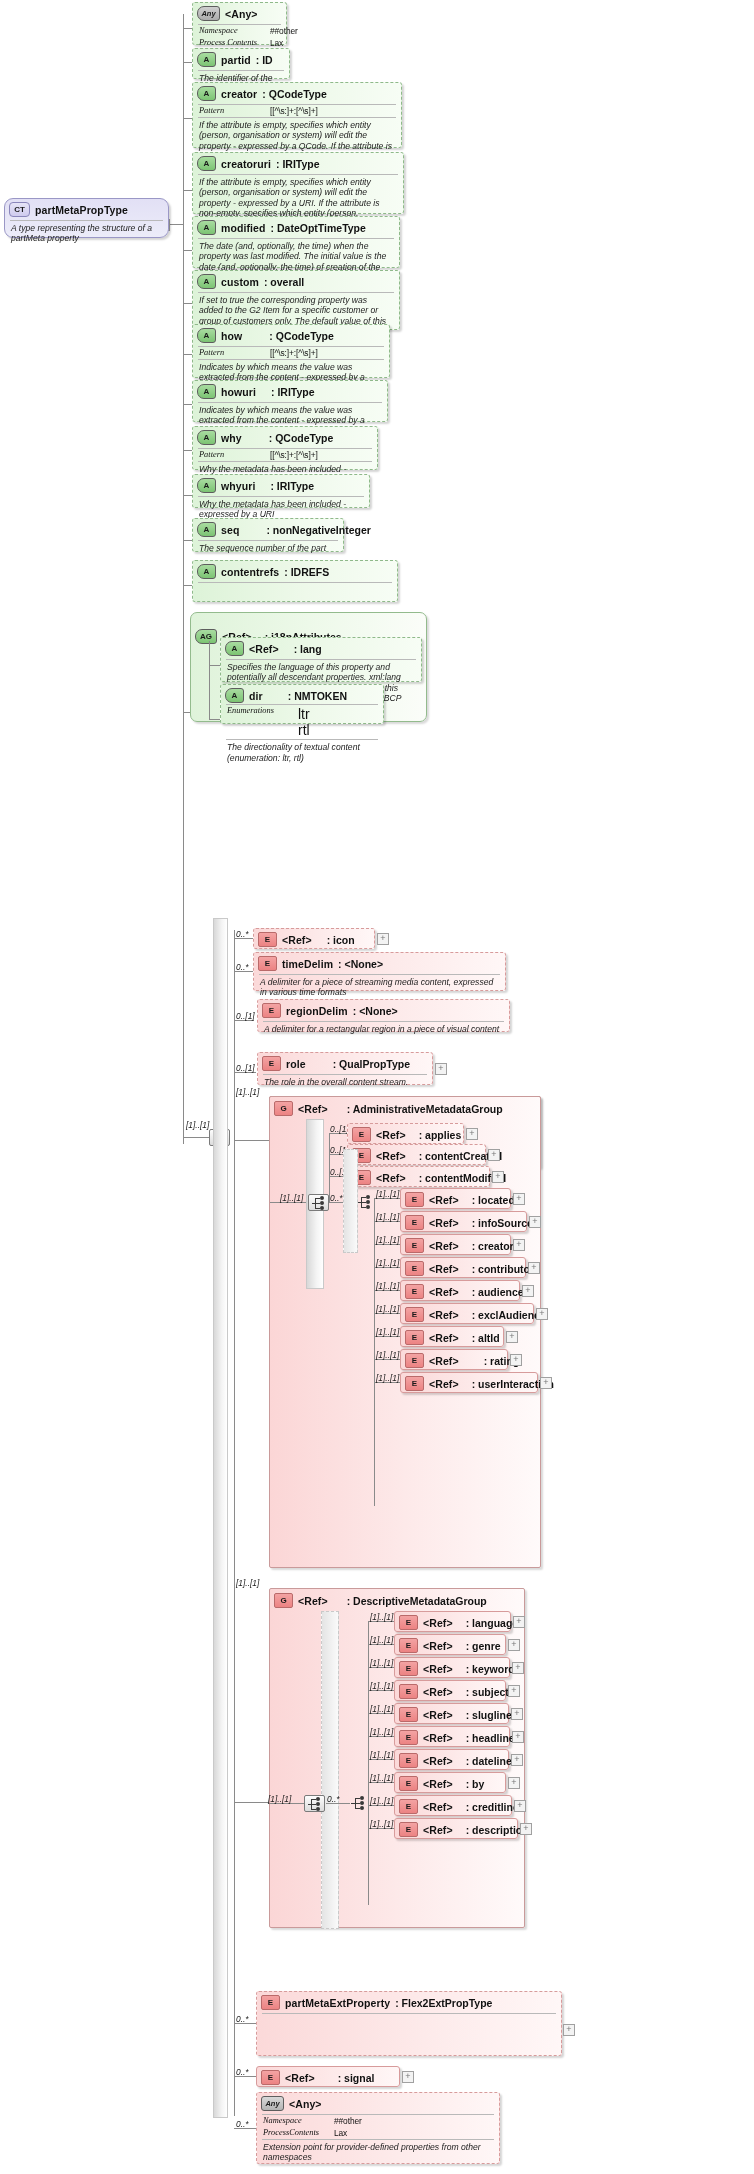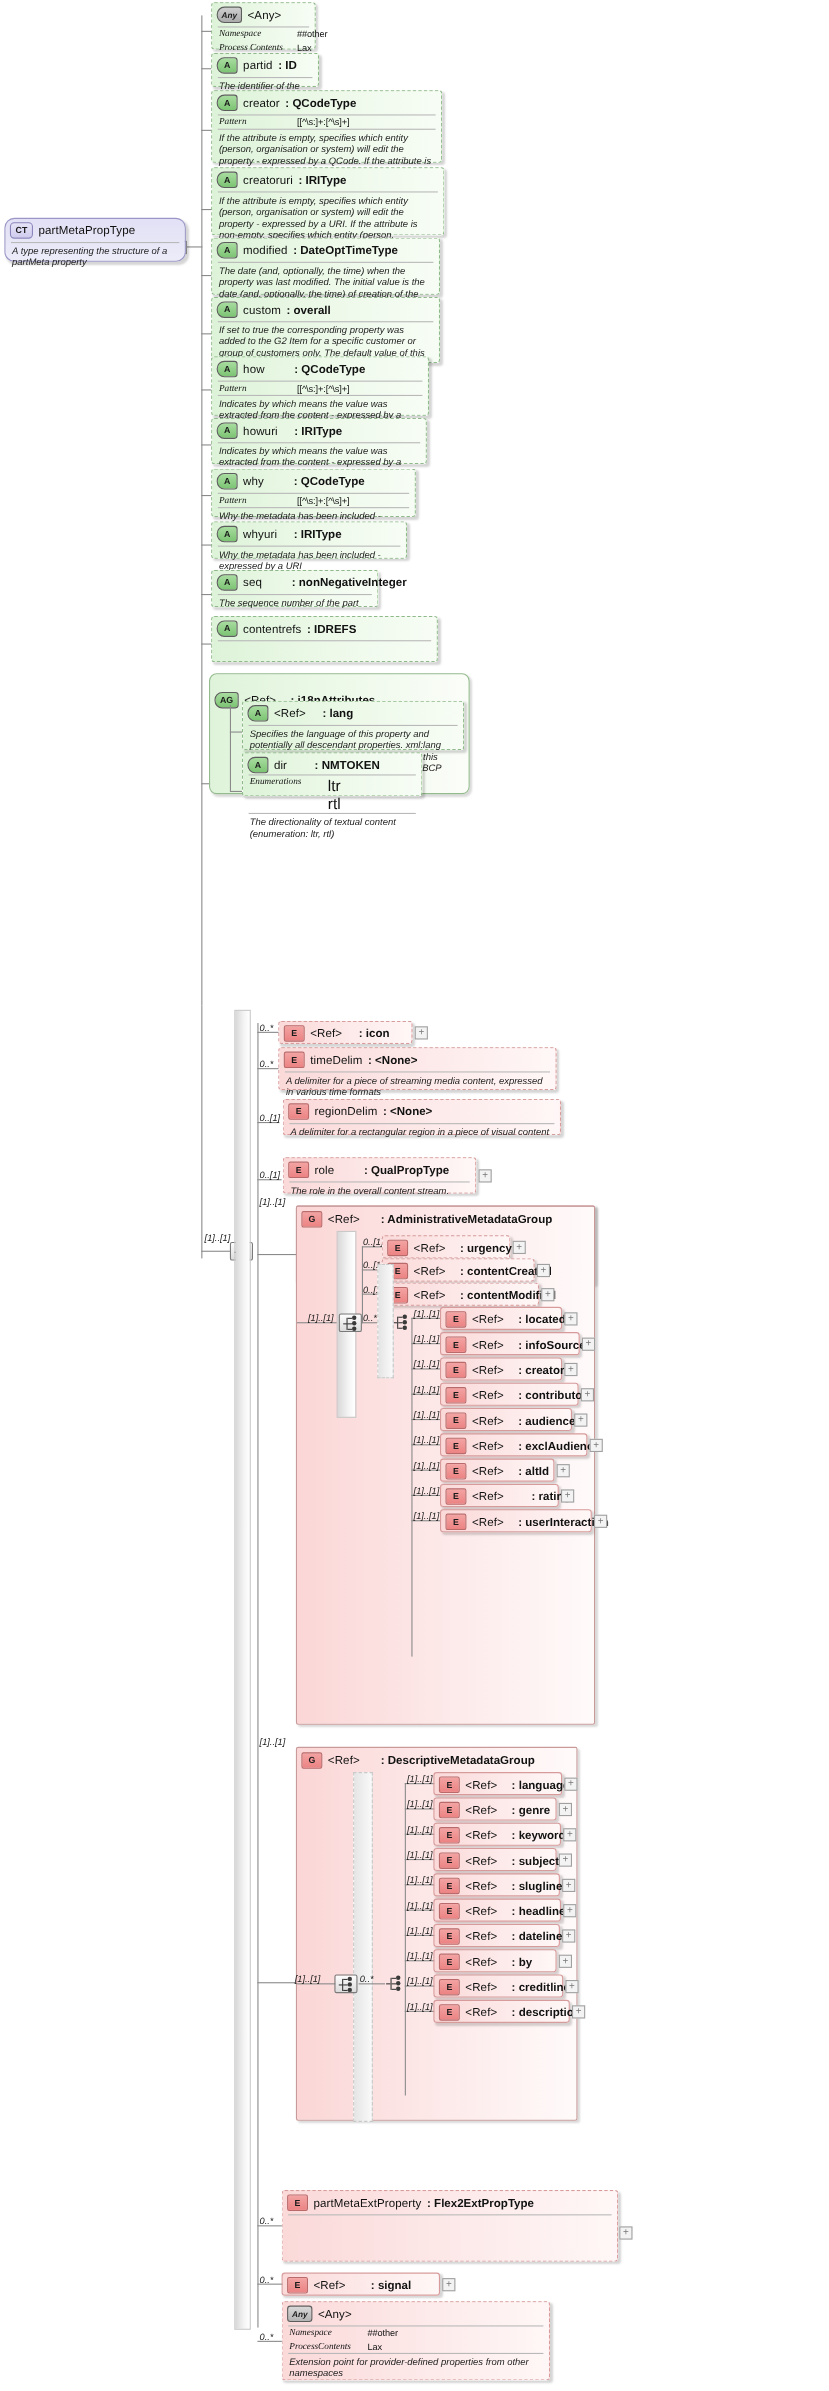--- a/index.html
+++ b/index.html
@@ -27,21 +27,21 @@
   .elem{
     background:linear-gradient(to right,#fbd9d9 0%,#fdeaea 55%,#fff7f7 100%);
     border-color:#d79b9b;
   }
   
   .ct{
     background:linear-gradient(to bottom,#e2e0f5 0%,#ececf9 100%);
     border:1px solid #9a97c6;border-radius:9px;
   }
   .hdr{display:flex;align-items:center;gap:5px;padding:3px 5px 3px 4px;white-space:nowrap;}
-  .hdr .nm{font-weight:normal;font-size:10.5px;letter-spacing:.1px;}
+  .hdr .nm{font-weight:bold;font-size:10.5px;letter-spacing:.1px;}
   .hdr .tp{font-weight:bold;font-size:10.5px;}
   .sep{height:0;border-top:1px solid #b9b9b9;margin:0 5px;}
   .desc{
     font-style:italic;font-size:8.6px;line-height:1.22;
     padding:2px 6px 3px 6px;color:#1c1c1c;
   }
   .facet{
     display:flex;gap:9px;font-size:8.4px;padding:1px 6px;align-items:flex-start;
   }
   .facet .fk{font-style:italic;min-width:62px;font-family:Liberation Serif, serif;}
@@ -415,21 +415,21 @@
     </div>
 
     <div class="ln lnv" style="left:59px;top:36px;height:70px;"></div>
 
     <div class="ln lnh" style="left:59px;top:36px;width:19px;"></div>
     <div class="card" style="left:60px;top:27px;">0..[1]</div>
     <div class="node nbox elem dashed" style="left:77px;top:26px;width:117px;height:21px;">
       <div class="hdr">
         <span class="bdg bdg-e">E</span>
         <span class="nm">&lt;Ref&gt;</span>
-        <span class="tp" style="margin-left:8px;">: urgency</span>
+        <span class="tp" style="margin-left:8px;">: applies</span>
       </div>
     </div>
     <div class="plus" style="left:196px;top:31px;">+</div>
 
     <div class="ln lnh" style="left:59px;top:57px;width:19px;"></div>
     <div class="card" style="left:60px;top:48px;">0..[1]</div>
     <div class="node nbox elem dashed" style="left:77px;top:47px;width:139px;height:21px;">
       <div class="hdr">
         <span class="bdg bdg-e">E</span>
         <span class="nm">&lt;Ref&gt;</span>

